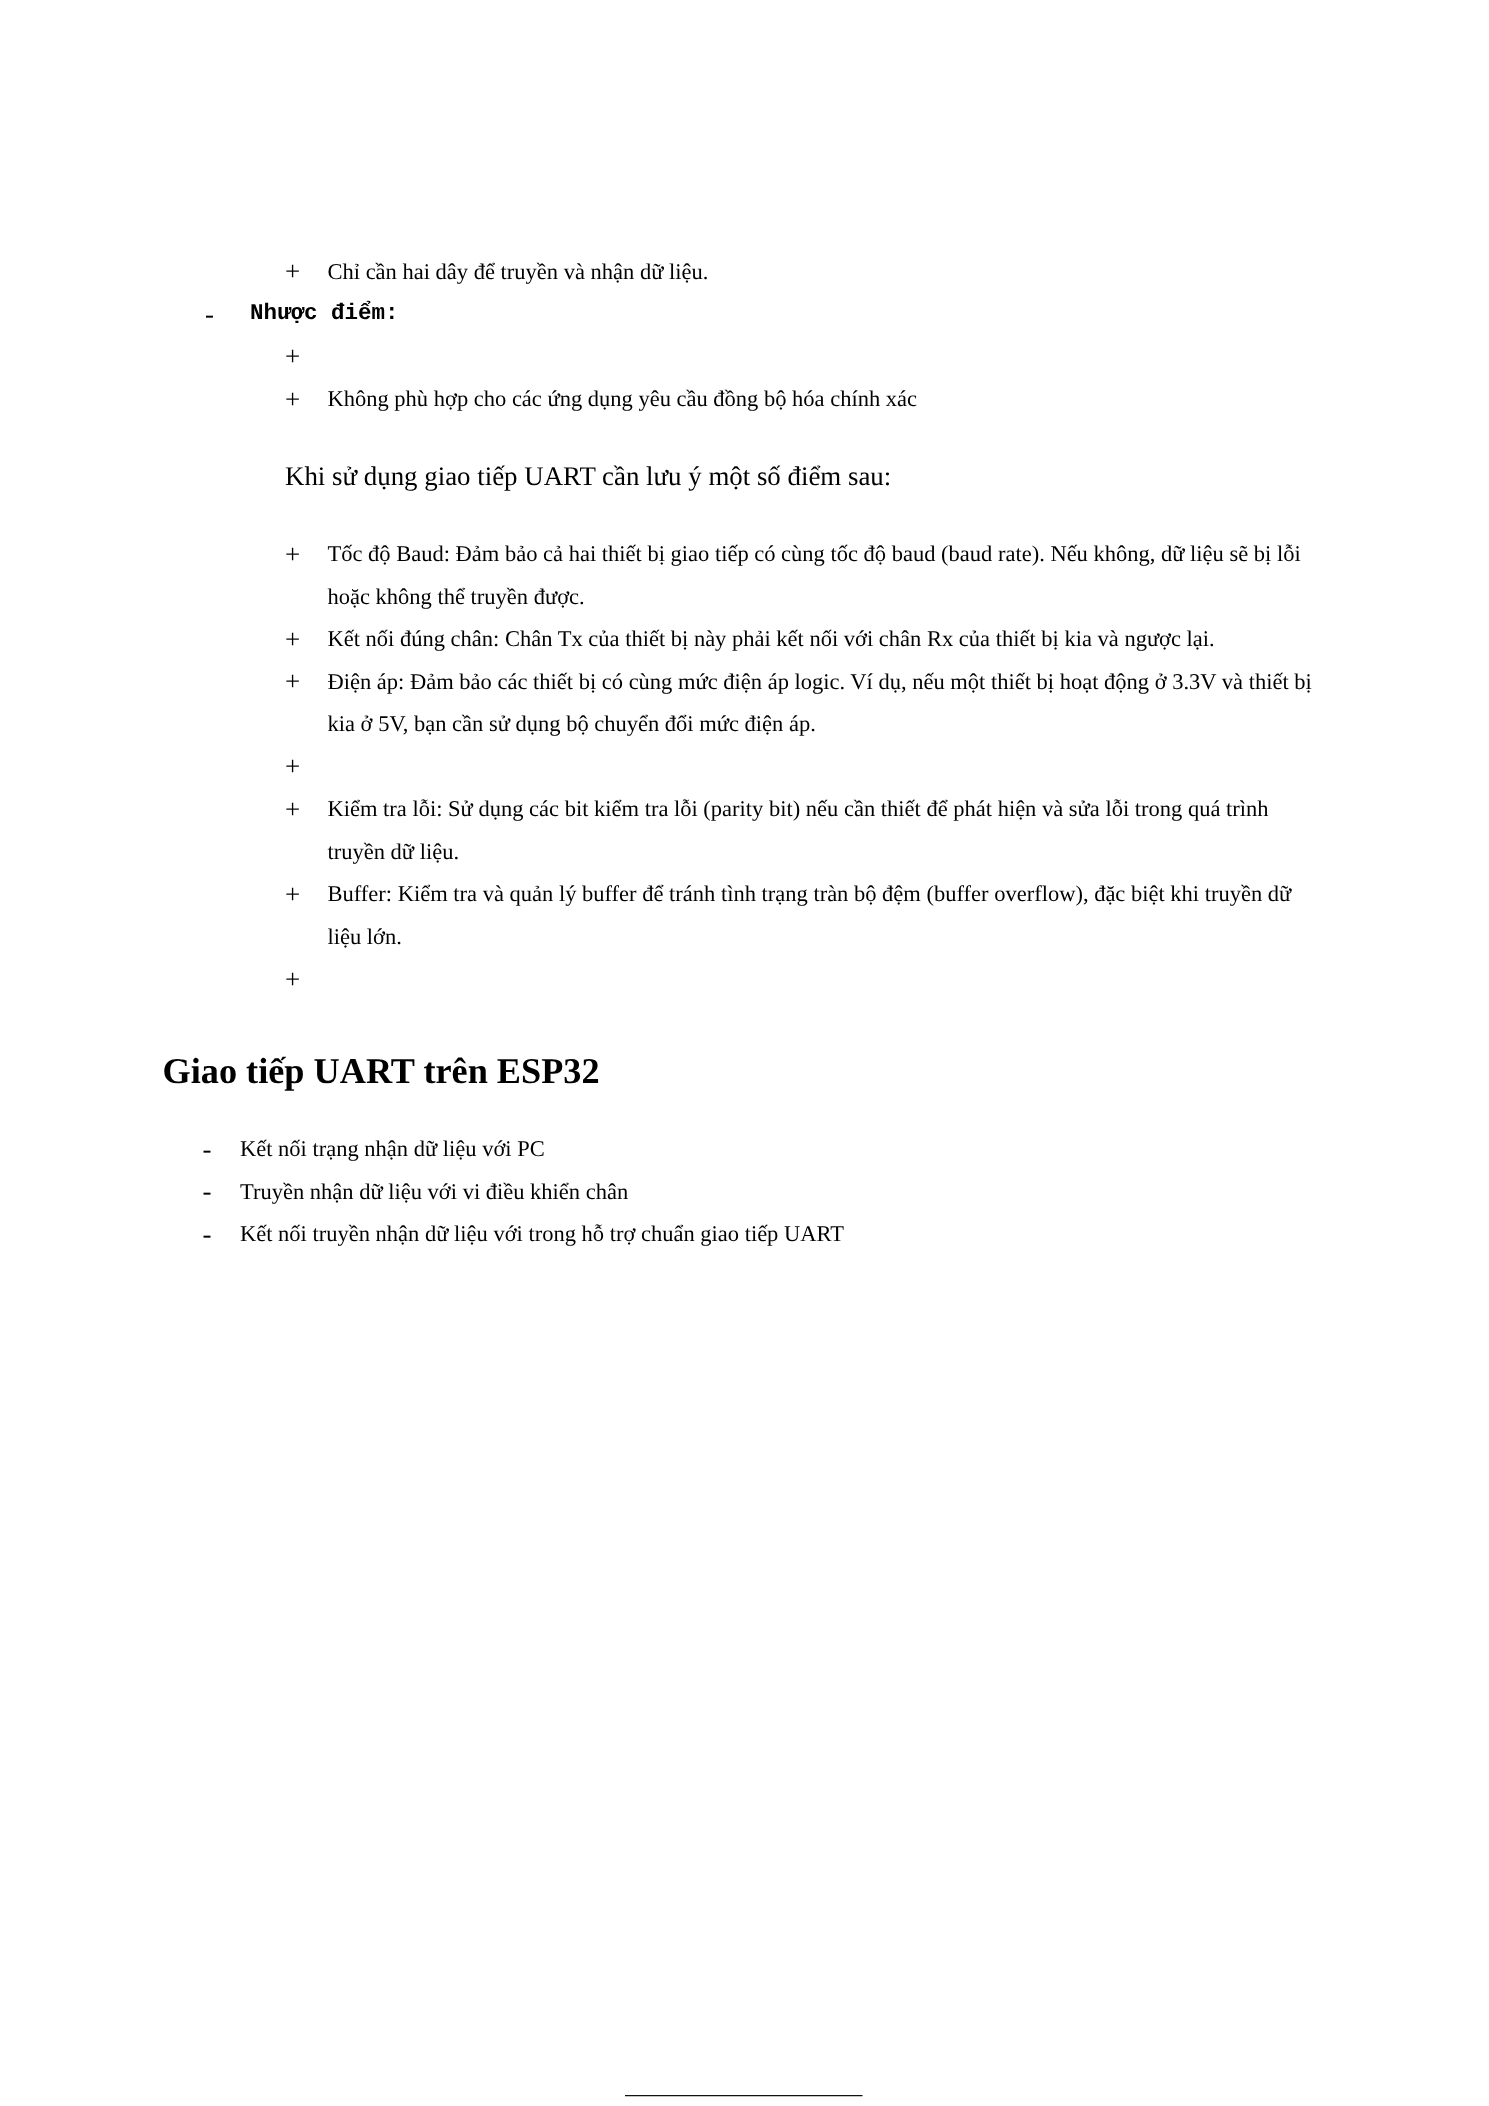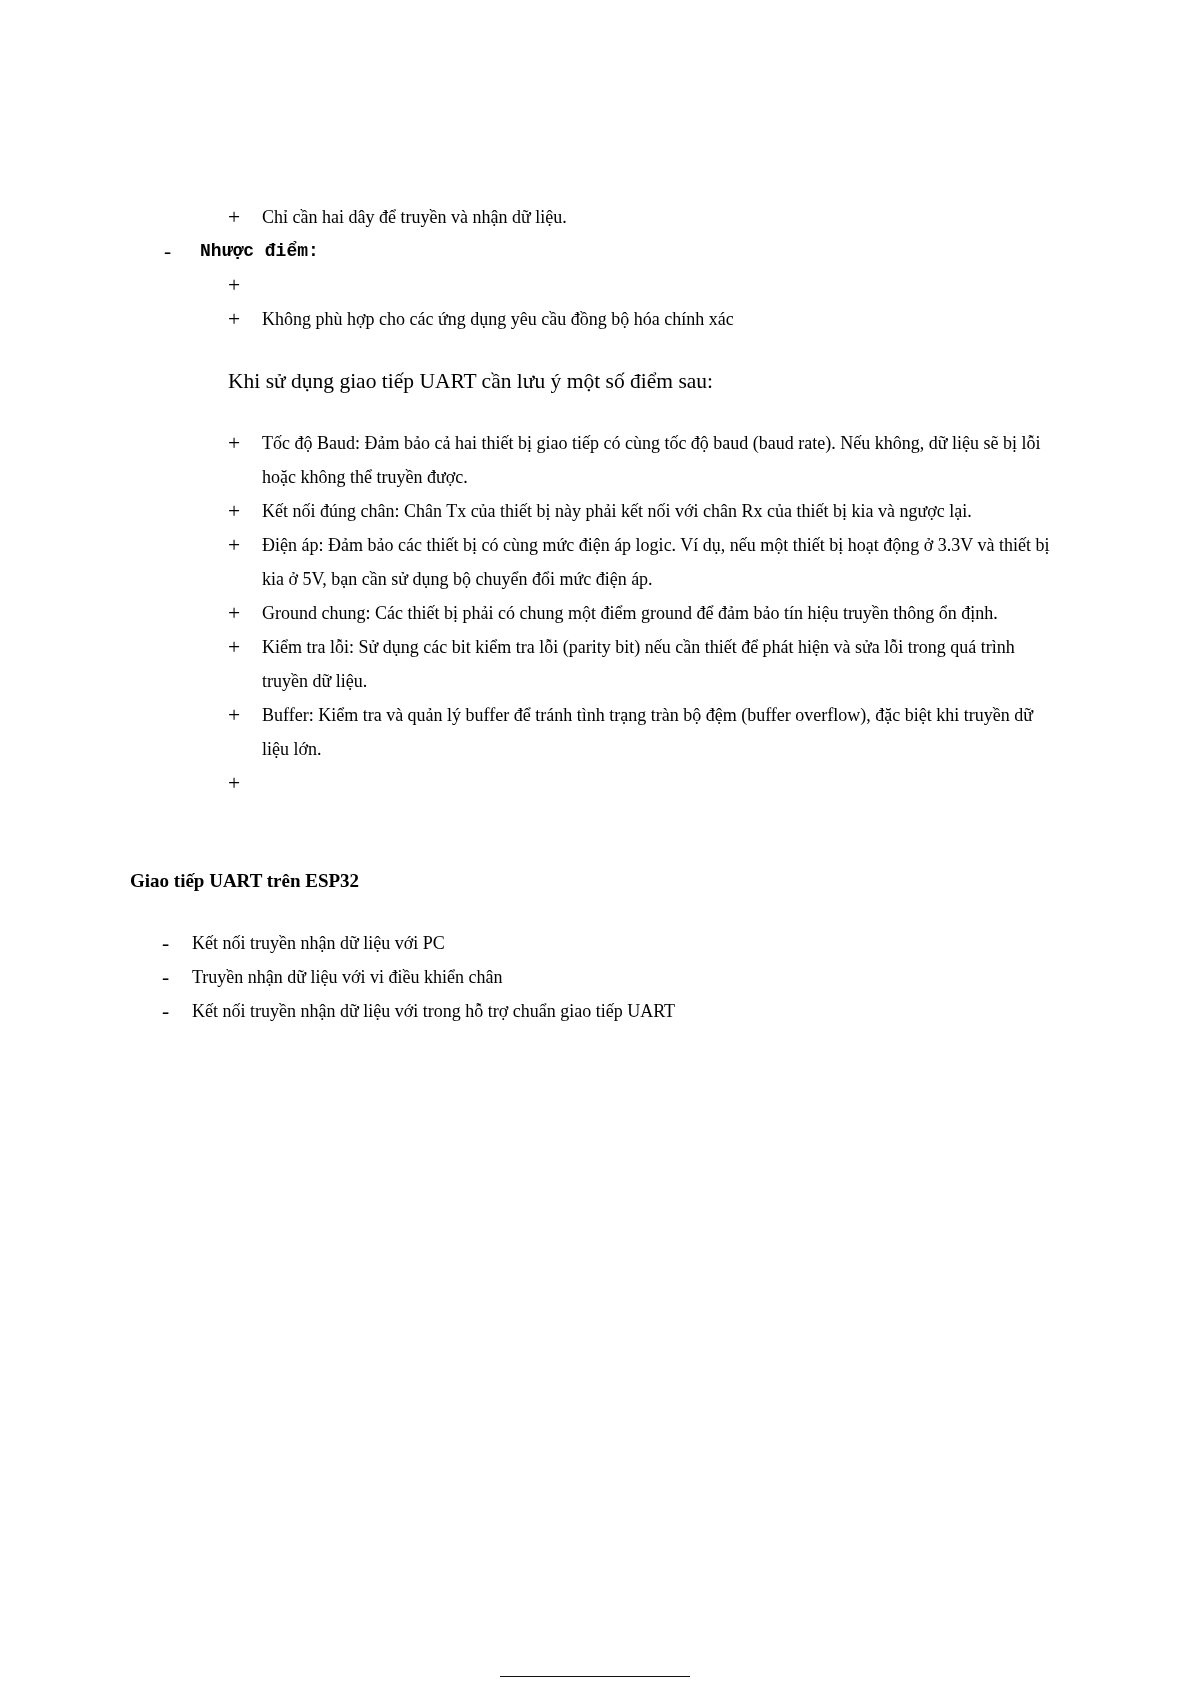--- a/index.html
+++ b/index.html
@@ -48,24 +48,23 @@
   .bold { font-weight: bold; font-family: Liberation Mono, monospace; }
 
   .heading {
     font-weight: normal;
     font-size: 21.5px;
     line-height: 34px;
     margin-left: 98px;
   }
   .heading2 {
     font-weight: bold;
-    font-size: 19px;
+    font-size: 29px;
     line-height: 34px;
     margin-left: 0px;
-    margin-top: 24px;
   }
   .gap-md { height: 28px; }
   .gap-lg { height: 40px; }
 
   .footer-rule {
     position: absolute;
     left: 500px;
     bottom: 8px;
     width: 190px;
     height: 1px;
@@ -109,21 +108,20 @@
     <div class="line-row lvl-plus">
       <span class="marker">+</span>
       <span class="txt">Kết nối đúng chân: Chân Tx của thiết bị này phải kết nối với chân Rx của thiết bị kia và ngược lại.</span>
     </div>
     <div class="line-row lvl-plus">
       <span class="marker">+</span>
       <span class="txt">Điện áp: Đảm bảo các thiết bị có cùng mức điện áp logic. Ví dụ, nếu một thiết bị hoạt động ở 3.3V và thiết bị kia ở 5V, bạn cần sử dụng bộ chuyển đổi mức điện áp.</span>
     </div>
     <div class="line-row lvl-plus">
       <span class="marker">+</span>
-      <span class="txt">Ground chung: Các thiết bị phải có chung một điểm ground để đảm bảo tín hiệu truyền thông ổn định.</span>
     </div>
     <div class="line-row lvl-plus">
       <span class="marker">+</span>
       <span class="txt">Kiểm tra lỗi: Sử dụng các bit kiểm tra lỗi (parity bit) nếu cần thiết để phát hiện và sửa lỗi trong quá trình truyền dữ liệu.</span>
     </div>
     <div class="line-row lvl-plus">
       <span class="marker">+</span>
       <span class="txt">Buffer: Kiểm tra và quản lý buffer để tránh tình trạng tràn bộ đệm (buffer overflow), đặc biệt khi truyền dữ liệu lớn.</span>
     </div>
     <div class="line-row lvl-plus">
@@ -131,21 +129,21 @@
     </div>
 
     <div class="gap-lg"></div>
 
     <div class="heading2">Giao tiếp UART trên ESP32</div>
 
     <div class="gap-md"></div>
 
     <div class="line-row lvl-dash2">
       <span class="marker">-</span>
-      <span class="txt">Kết nối truyền nhận dữ liệu với PC</span>
+      <span class="txt">Kết nối trạng nhận dữ liệu với PC</span>
     </div>
     <div class="line-row lvl-dash2">
       <span class="marker">-</span>
       <span class="txt">Truyền nhận dữ liệu với vi điều khiển chân</span>
     </div>
     <div class="line-row lvl-dash2">
       <span class="marker">-</span>
       <span class="txt">Kết nối truyền nhận dữ liệu với trong hỗ trợ chuẩn giao tiếp UART</span>
     </div>
 

